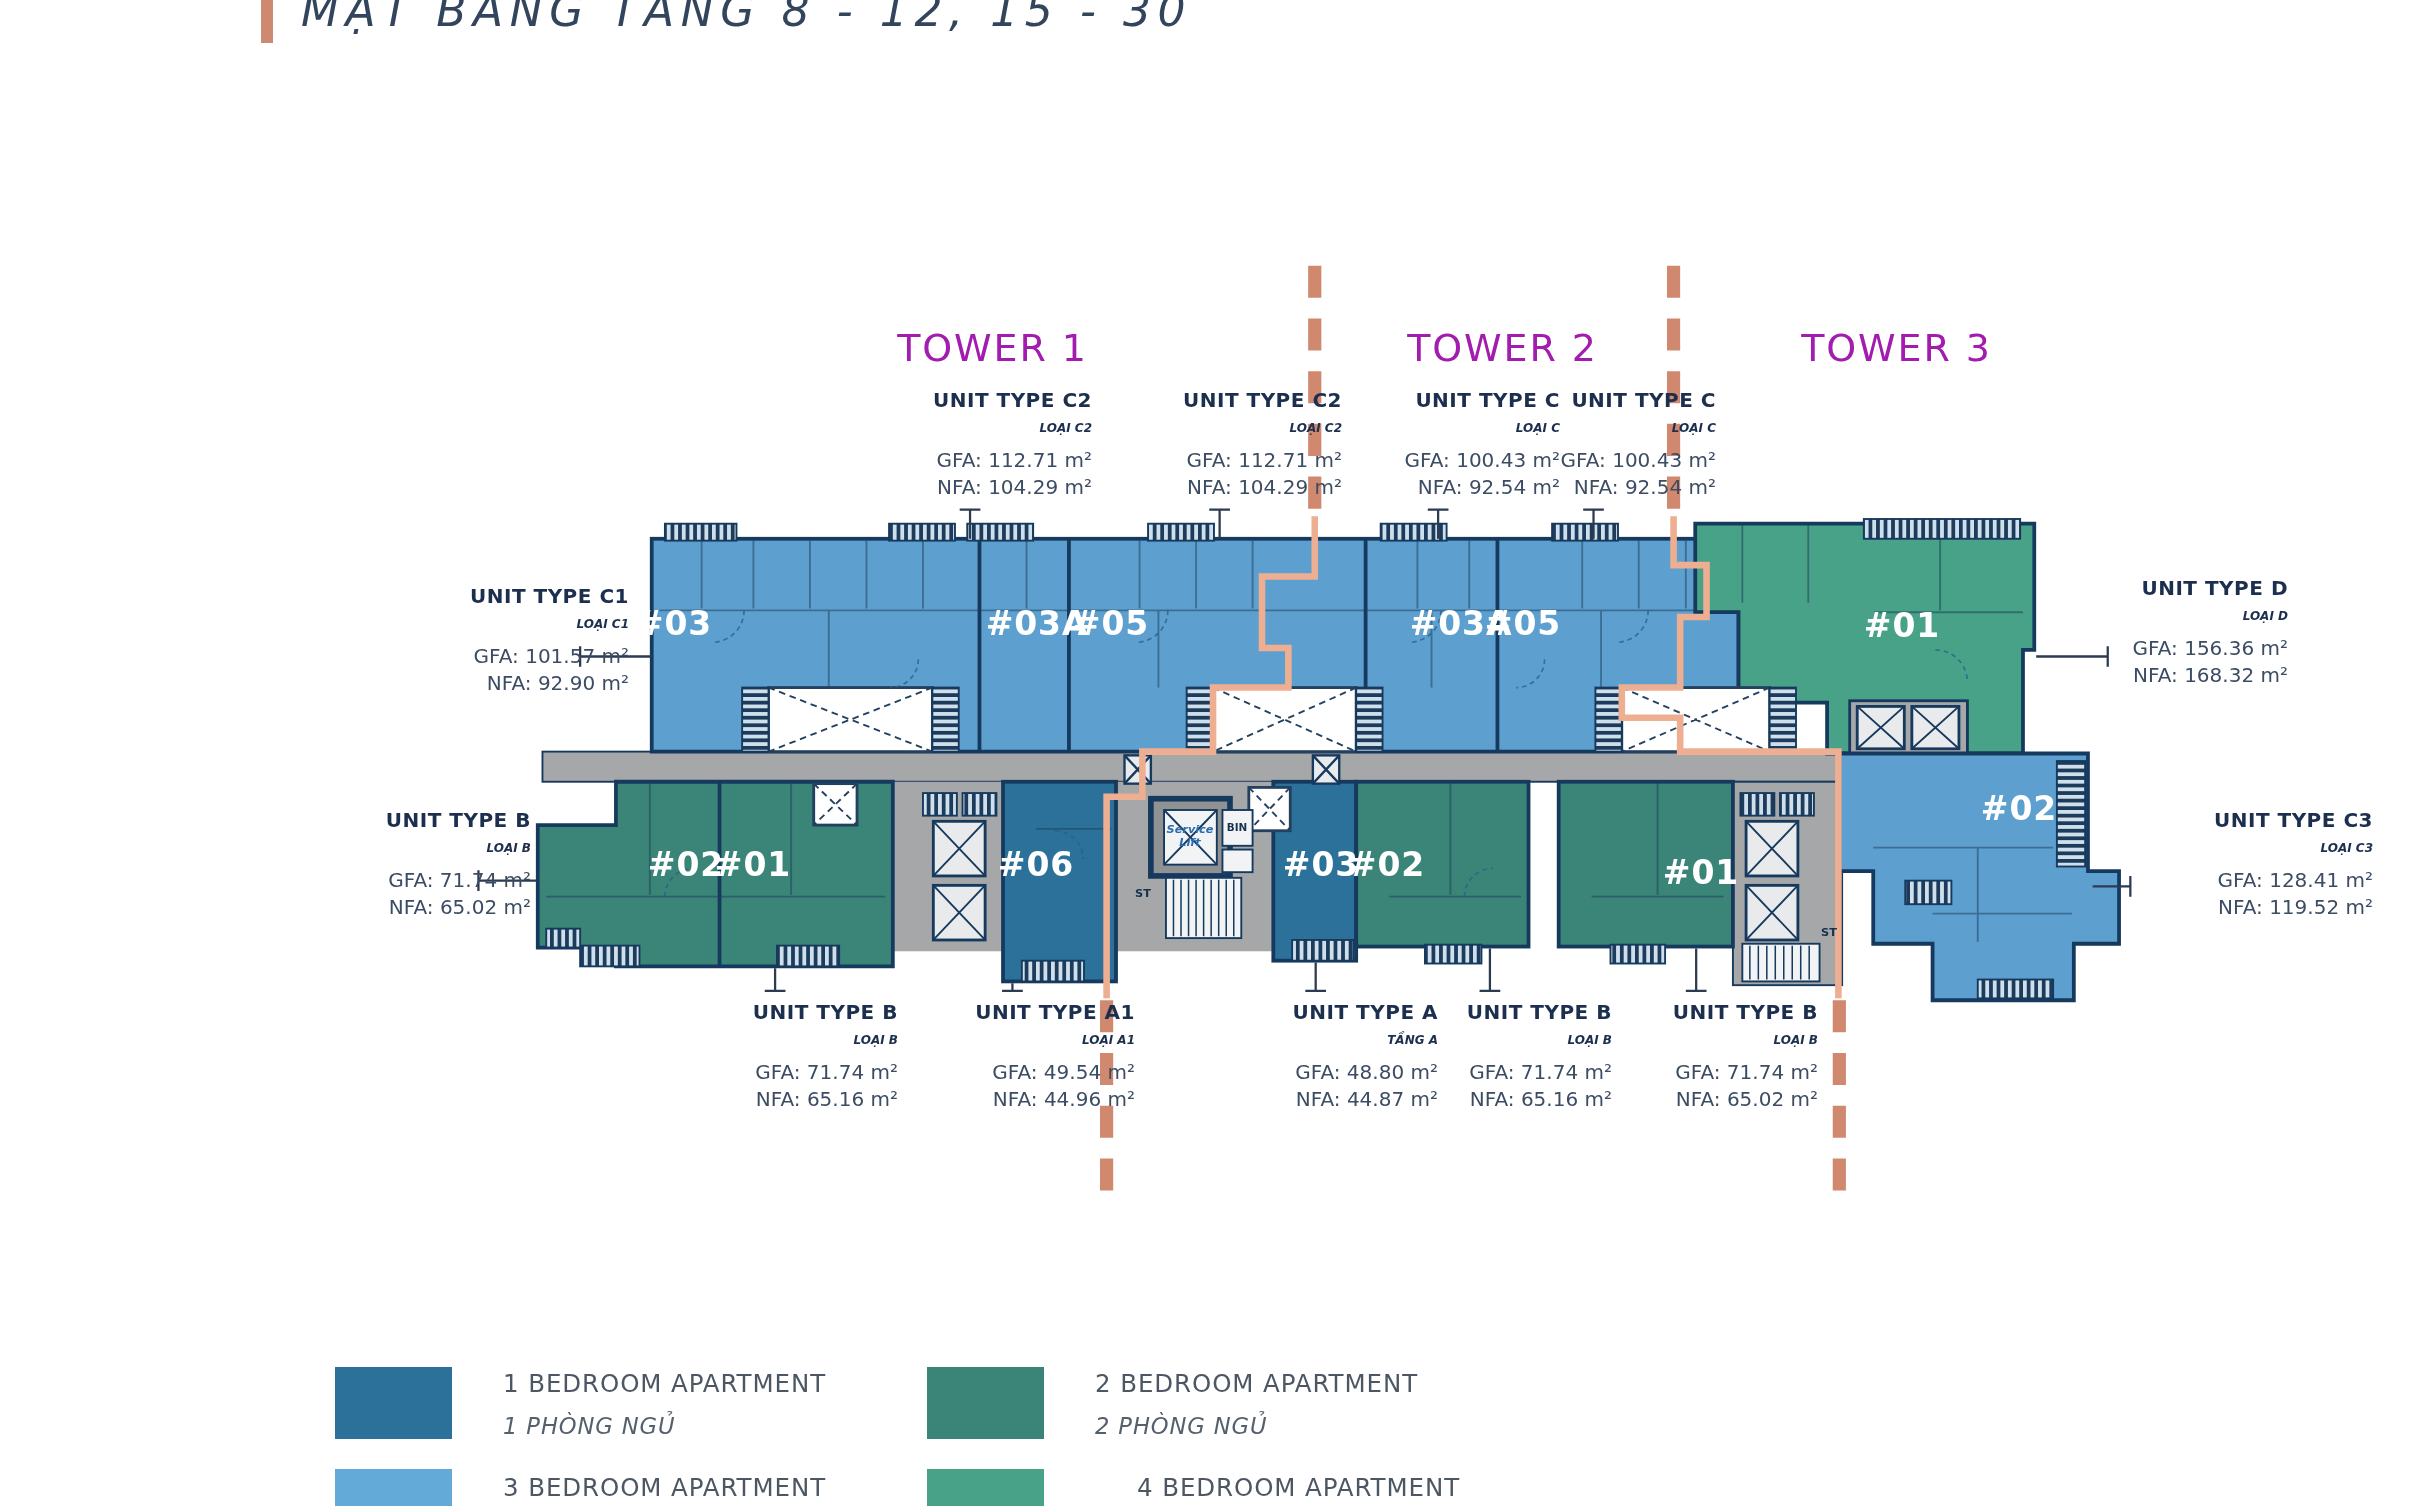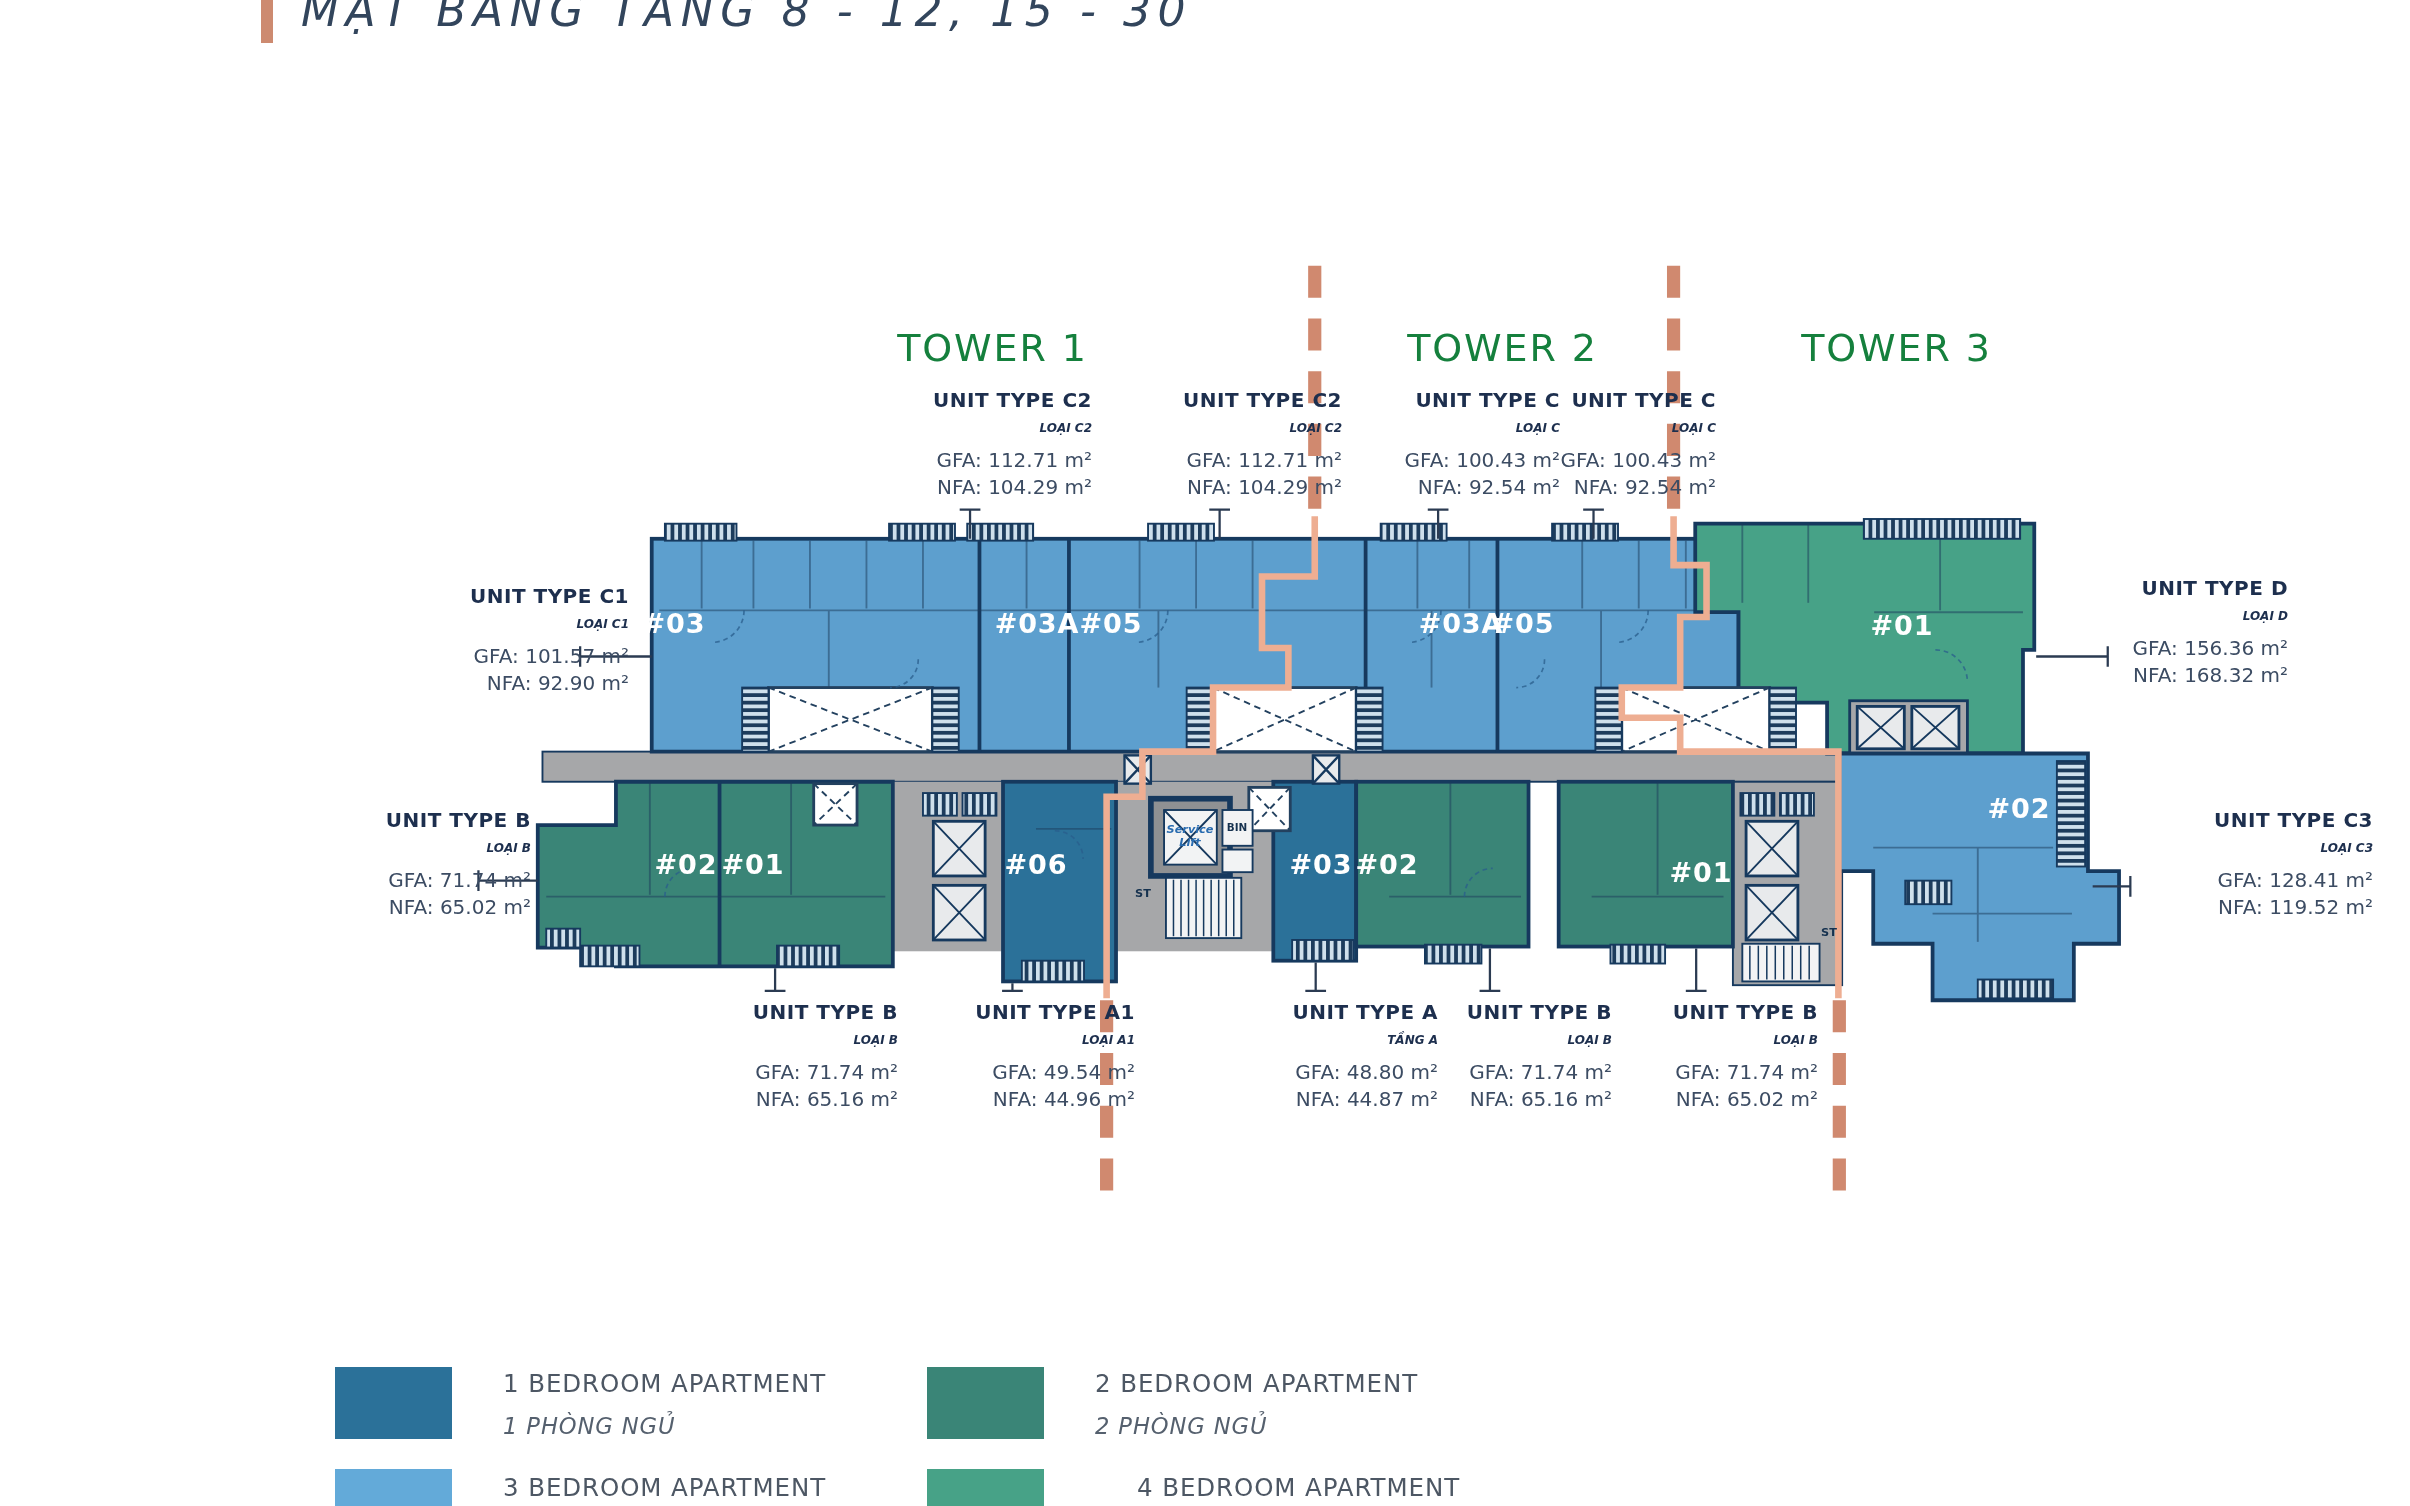--- a/index.html
+++ b/index.html
@@ -6,32 +6,32 @@
   .canvas{position:relative;width:2411px;height:1507px;overflow:hidden;background:#ffffff;
           font-family:"DejaVu Sans","Liberation Sans",sans-serif;}
   .abs{position:absolute;}
 
   
   .accent-bar{left:261px;top:0;width:12.2px;height:43px;background:#cd8a70;}
   .page-title{left:301px;top:-15px;font-size:44px;font-style:italic;font-weight:400;
               letter-spacing:6.6px;color:#32455c;white-space:nowrap;}
 
   
-  .tower-label{top:326px;width:301px;text-align:center;font-size:38px;color:#15803d;
+  .tower-label{top:326px;width:301px;text-align:center;font-size:38px;color:#a21caf;
                letter-spacing:1.9px;font-weight:400;}
 
   
   .ann{width:245px;text-align:right;color:#1d2f4e;}
   .ann .t{font-size:20px;font-weight:bold;letter-spacing:0.5px;}
   .ann .s{font-size:12px;font-weight:bold;font-style:italic;margin-top:9px;}
   .ann .g{font-size:20px;color:#3c4c63;margin-top:13px;}
   .ann .n{font-size:20px;color:#3c4c63;margin-top:2.8px;}
 
   
-  .ulabel{transform:translate(-50%,-50%);color:#ffffff;font-weight:bold;font-size:27px;
+  .ulabel{transform:translate(-50%,-50%);color:#ffffff;font-weight:bold;font-size:33px;
           letter-spacing:0.9px;white-space:nowrap;}
   .core-text{transform:translate(-50%,-50%);color:#16324f;font-weight:bold;white-space:nowrap;text-align:right;}
 
   
   .legend-swatch{width:117px;height:72px;}
   .sw1{background:#2b7199;} .sw2{background:#3a8577;} .sw3{background:#63aad9;} .sw4{background:#47a287;}
   .legend-label{font-size:24.5px;color:#4d5764;letter-spacing:0.9px;white-space:nowrap;}
   .legend-sub{font-size:22.6px;color:#55606e;font-style:italic;letter-spacing:0.9px;margin-top:15px;white-space:nowrap;}
 
   svg{display:block;}

